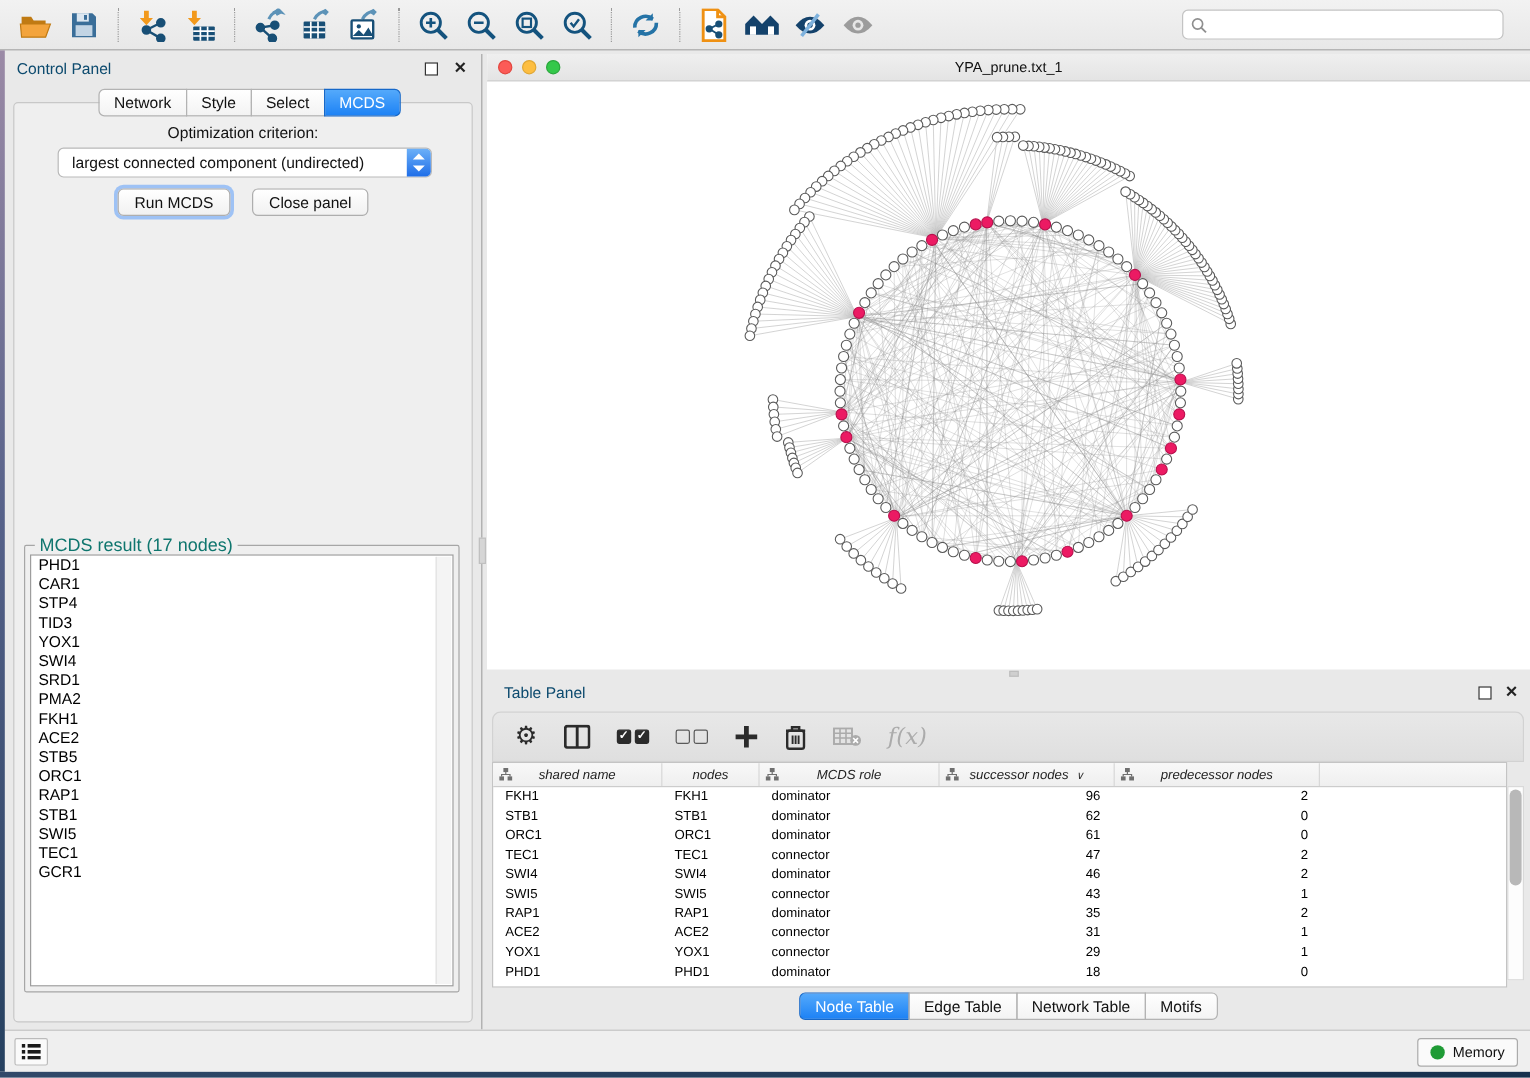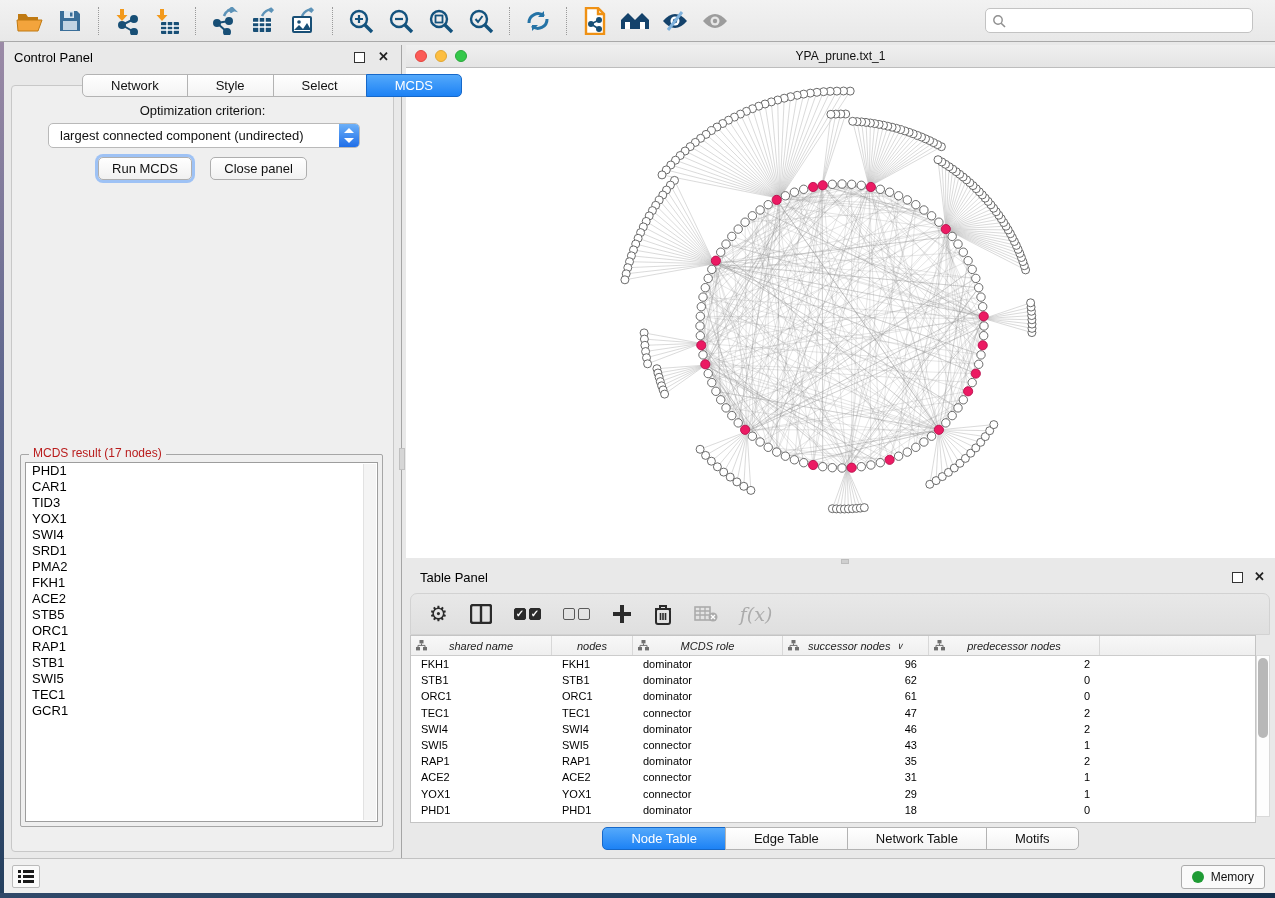--- a/index.html
+++ b/index.html
@@ -20,28 +20,28 @@
   .tb-search input { border:0; outline:0; flex:1; font-size:12px; margin-left:4px; background:transparent; }
 
   
   .wall-left { position:absolute; left:0; top:42px; bottom:0; width:4px;
     background:linear-gradient(#9b8aa6,#57628a 45%,#25405f); z-index:5; }
 
   
   .control-panel { position:absolute; left:4px; top:45px; width:398px; bottom:35px;
     background:#e9e9e9; border-right:1px solid #a5a5a5; }
   .panel-head { position:relative; height:26px; }
-  .panel-title { position:absolute; left:10px; top:5px; font-size:13px; color:#000000; }
+  .panel-title { position:absolute; left:10px; top:5px; font-size:13px; color:#0c4a6e; }
   .panel-float { position:absolute; right:36px; top:7px; width:11px; height:11px; border:1.5px solid #333; background:#fff; }
   .panel-close { position:absolute; right:12px; top:4px; font-size:13px; font-weight:bold; color:#222; }
 
   .seg { display:flex; }
   .cp-tabs { position:absolute; left:78px; top:29px; z-index:2; }
   .seg .tab { background:linear-gradient(#ffffff,#f3f3f3); border:1px solid #b3b3b3; margin-left:-1px;
-    font-size:13px; padding:3px 28px; color:#111; }
+    font-size:13px; padding:3px 12px; color:#111; }
   .seg .tab:first-child { border-radius:5px 0 0 5px; margin-left:0; }
   .seg .tab:last-child { border-radius:0 5px 5px 0; }
   .seg .tab.active { background:linear-gradient(#54a9fb,#1d82f5); border-color:#1668c9; color:#fff; }
 
   .cp-inner { position:absolute; left:7px; right:7px; top:40px; bottom:6px;
     background:#efefef; border:1px solid #c8c8c8; border-radius:4px; }
   .opt-label { position:absolute; left:0; right:0; top:17px; text-align:center; font-size:13px; color:#111; }
   .select { position:absolute; left:36px; top:37px; width:312px; height:25px; background:#fff;
     border:1px solid #b9b9b9; border-radius:5px; display:flex; align-items:center; }
   .select .sel-text { flex:1; font-size:13px; padding-left:11px; color:#111; white-space:nowrap; }
@@ -51,21 +51,21 @@
   .stepper .up { top:4px; border-bottom:5px solid #fff; }
   .stepper .dn { bottom:4px; border-top:5px solid #fff; }
   .btn { background:linear-gradient(#ffffff,#f1f1f1); border:1px solid #aeaeae; border-radius:5px;
     font-size:13px; padding:3px 13px; color:#111; }
   .btn-row { position:absolute; top:71px; left:0; right:0; text-align:center; }
   .btn.focus-ring { box-shadow:0 0 0 3px rgba(104,164,248,.6); }
   .btn + .btn { margin-left:14px; }
 
   .mcds-fieldset { position:absolute; left:8px; right:10px; top:368px; height:373px;
     border:1px solid #a6a6a6; border-radius:2px; }
-  .mcds-legend { position:absolute; top:-9px; left:8px; background:#efefef; padding:0 4px; font-size:12px; color:#b91c1c; }
+  .mcds-legend { position:absolute; top:-9px; left:8px; background:#efefef; padding:0 4px; font-size:15px; color:#0f766e; }
   .mcds-list { position:absolute; left:4px; right:4px; top:7px; bottom:4px; background:#fff;
     border:1px solid #9d9d9d; overflow:hidden; }
   .mcds-list .item { font-size:13px; line-height:16px; padding-left:6px; color:#000; }
   .mcds-scroll { position:absolute; right:1px; top:1px; bottom:1px; width:13px; background:#f4f4f4; border-left:1px solid #e2e2e2; }
 
   
   .net-window { position:absolute; left:406px; top:45px; right:0; height:513px; background:#fff; }
   .net-titlebar { position:relative; height:23px; background:linear-gradient(#efefef,#e4e4e4);
     border-bottom:1px solid #bdbdbd; }
   .tl { position:absolute; top:5px; width:12px; height:12px; border-radius:50%; }
@@ -304,20 +304,21 @@
       <div class="btn-row">
         <button class="btn focus-ring">Run MCDS</button>
         <button class="btn">Close panel</button>
       </div>
       <div class="mcds-fieldset">
         <span class="mcds-legend">MCDS result (17 nodes)</span>
         <div class="mcds-list" id="mcds-list">
           <div class="mcds-scroll"></div>
         <div class="item">PHD1</div>
             <div class="item">CAR1</div>
+            <div class="item">STP4</div>
             <div class="item">TID3</div>
             <div class="item">YOX1</div>
             <div class="item">SWI4</div>
             <div class="item">SRD1</div>
             <div class="item">PMA2</div>
             <div class="item">FKH1</div>
             <div class="item">ACE2</div>
             <div class="item">STB5</div>
             <div class="item">ORC1</div>
             <div class="item">RAP1</div>

